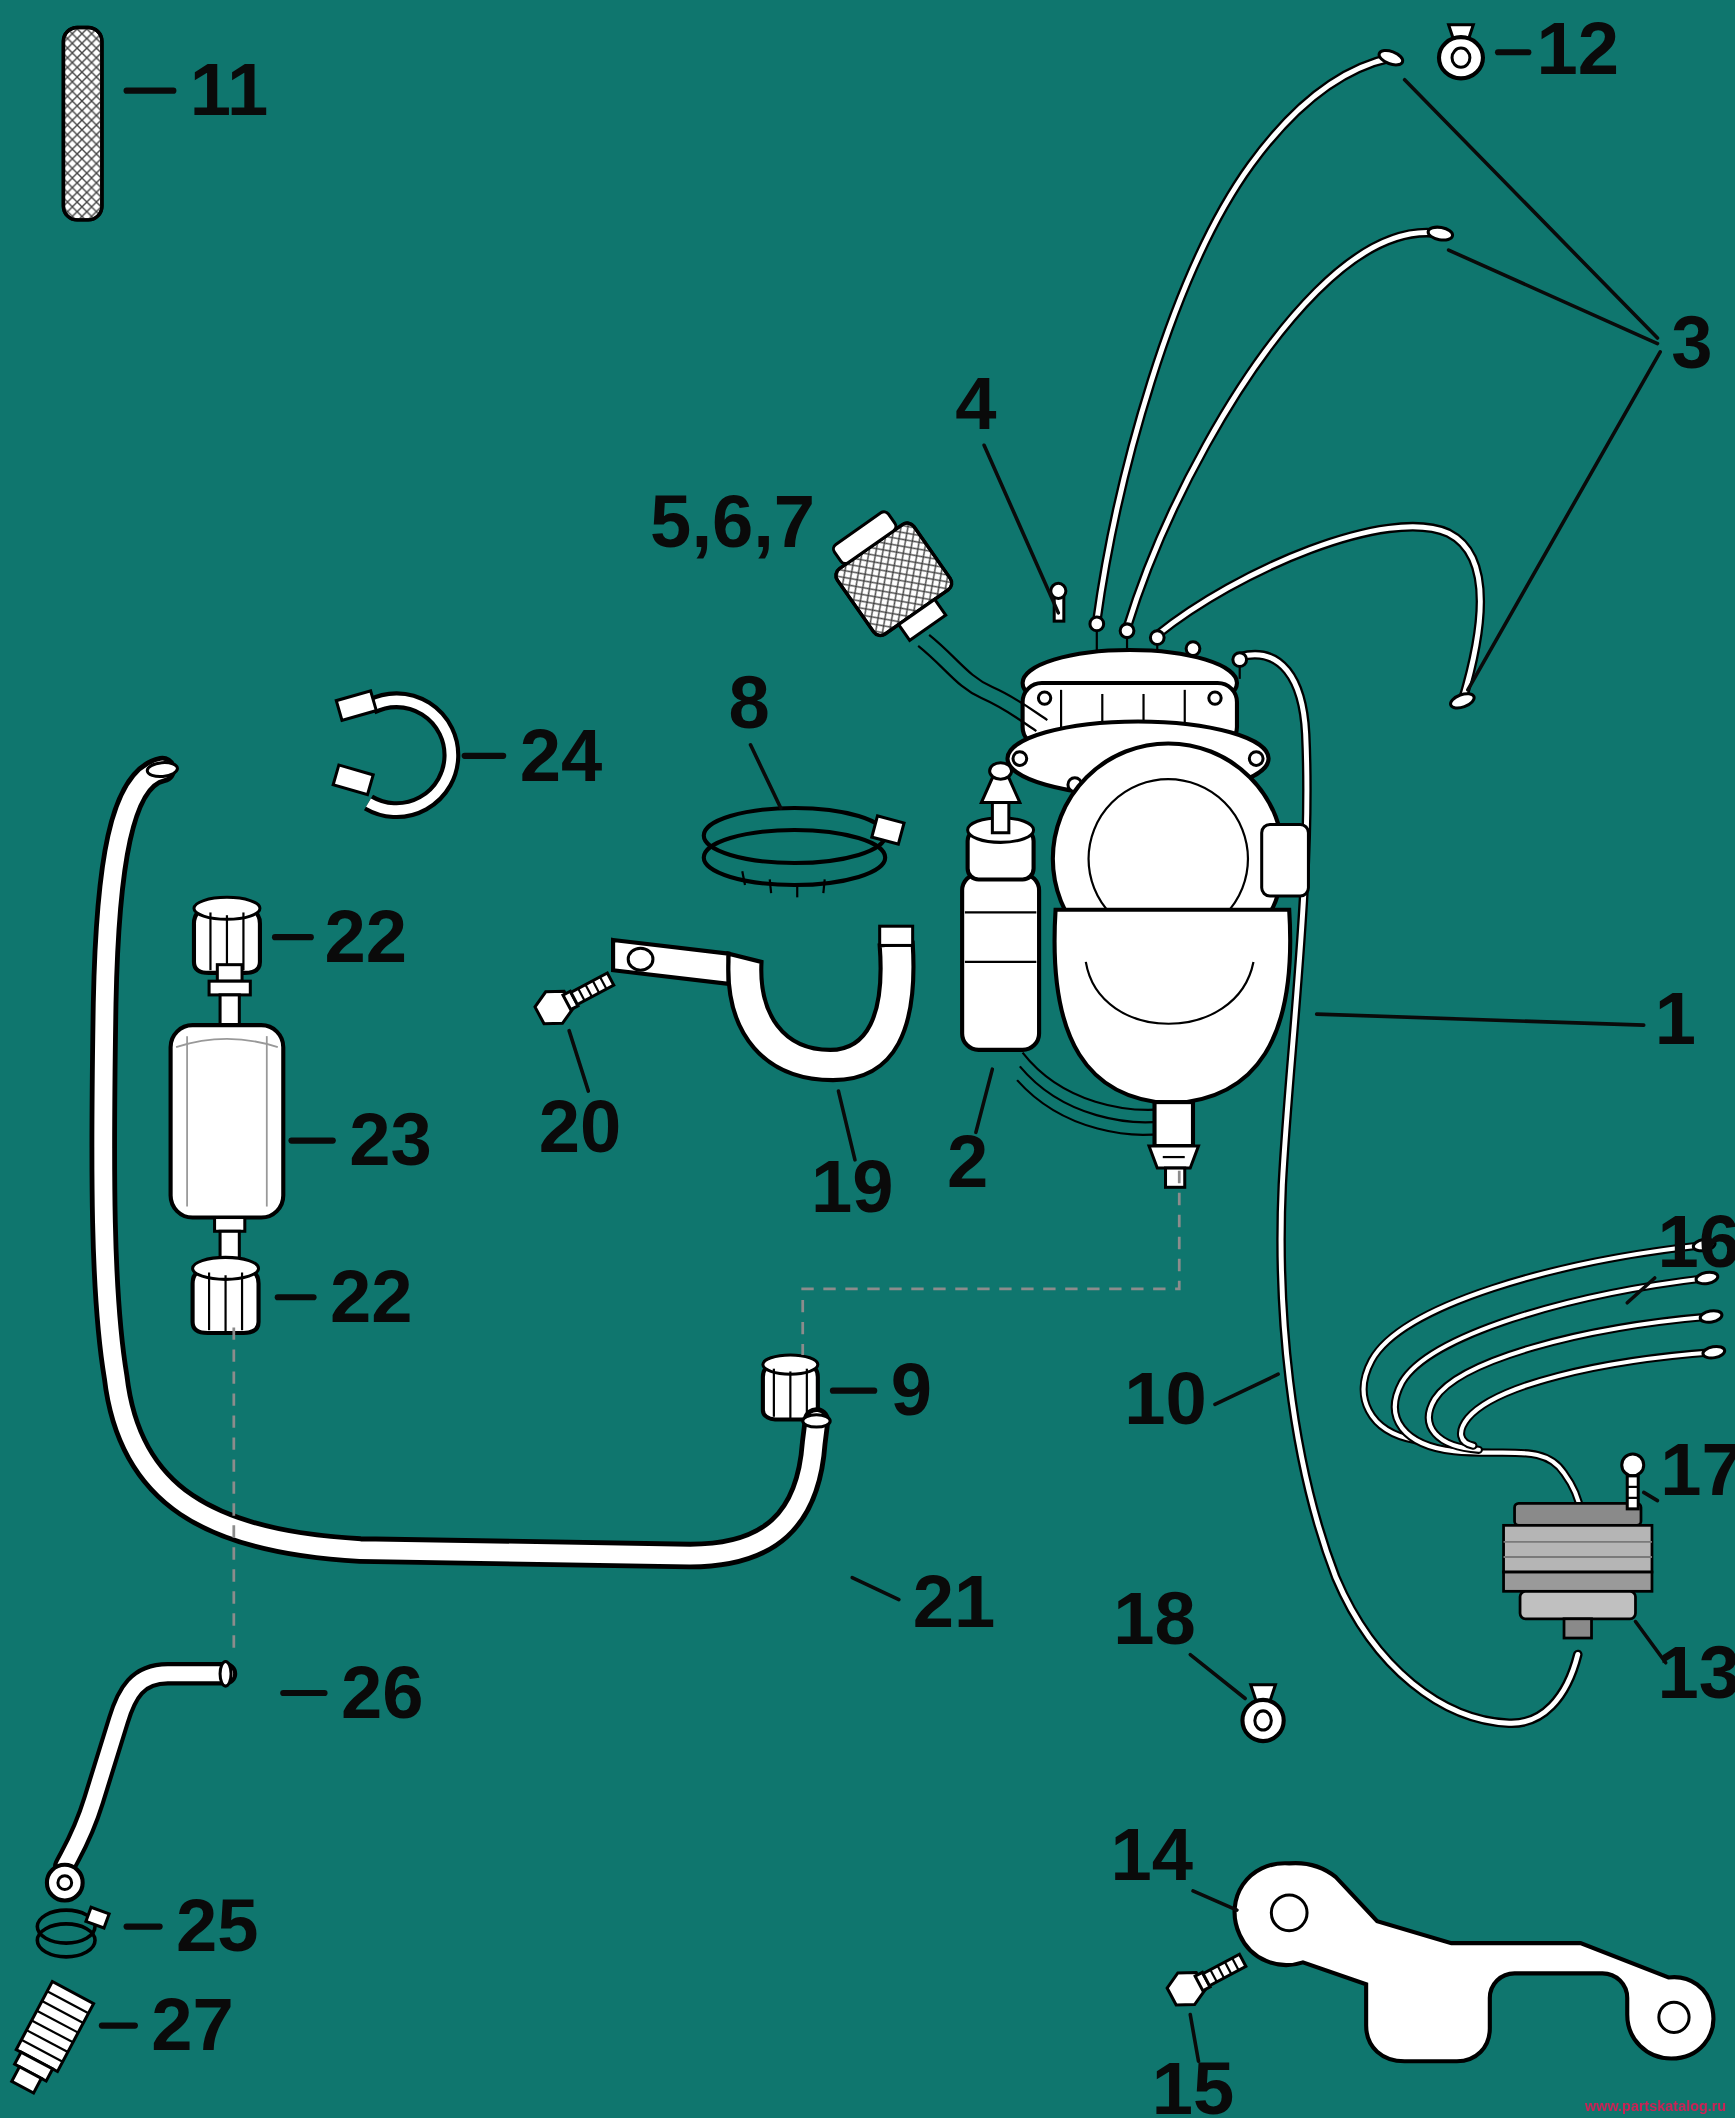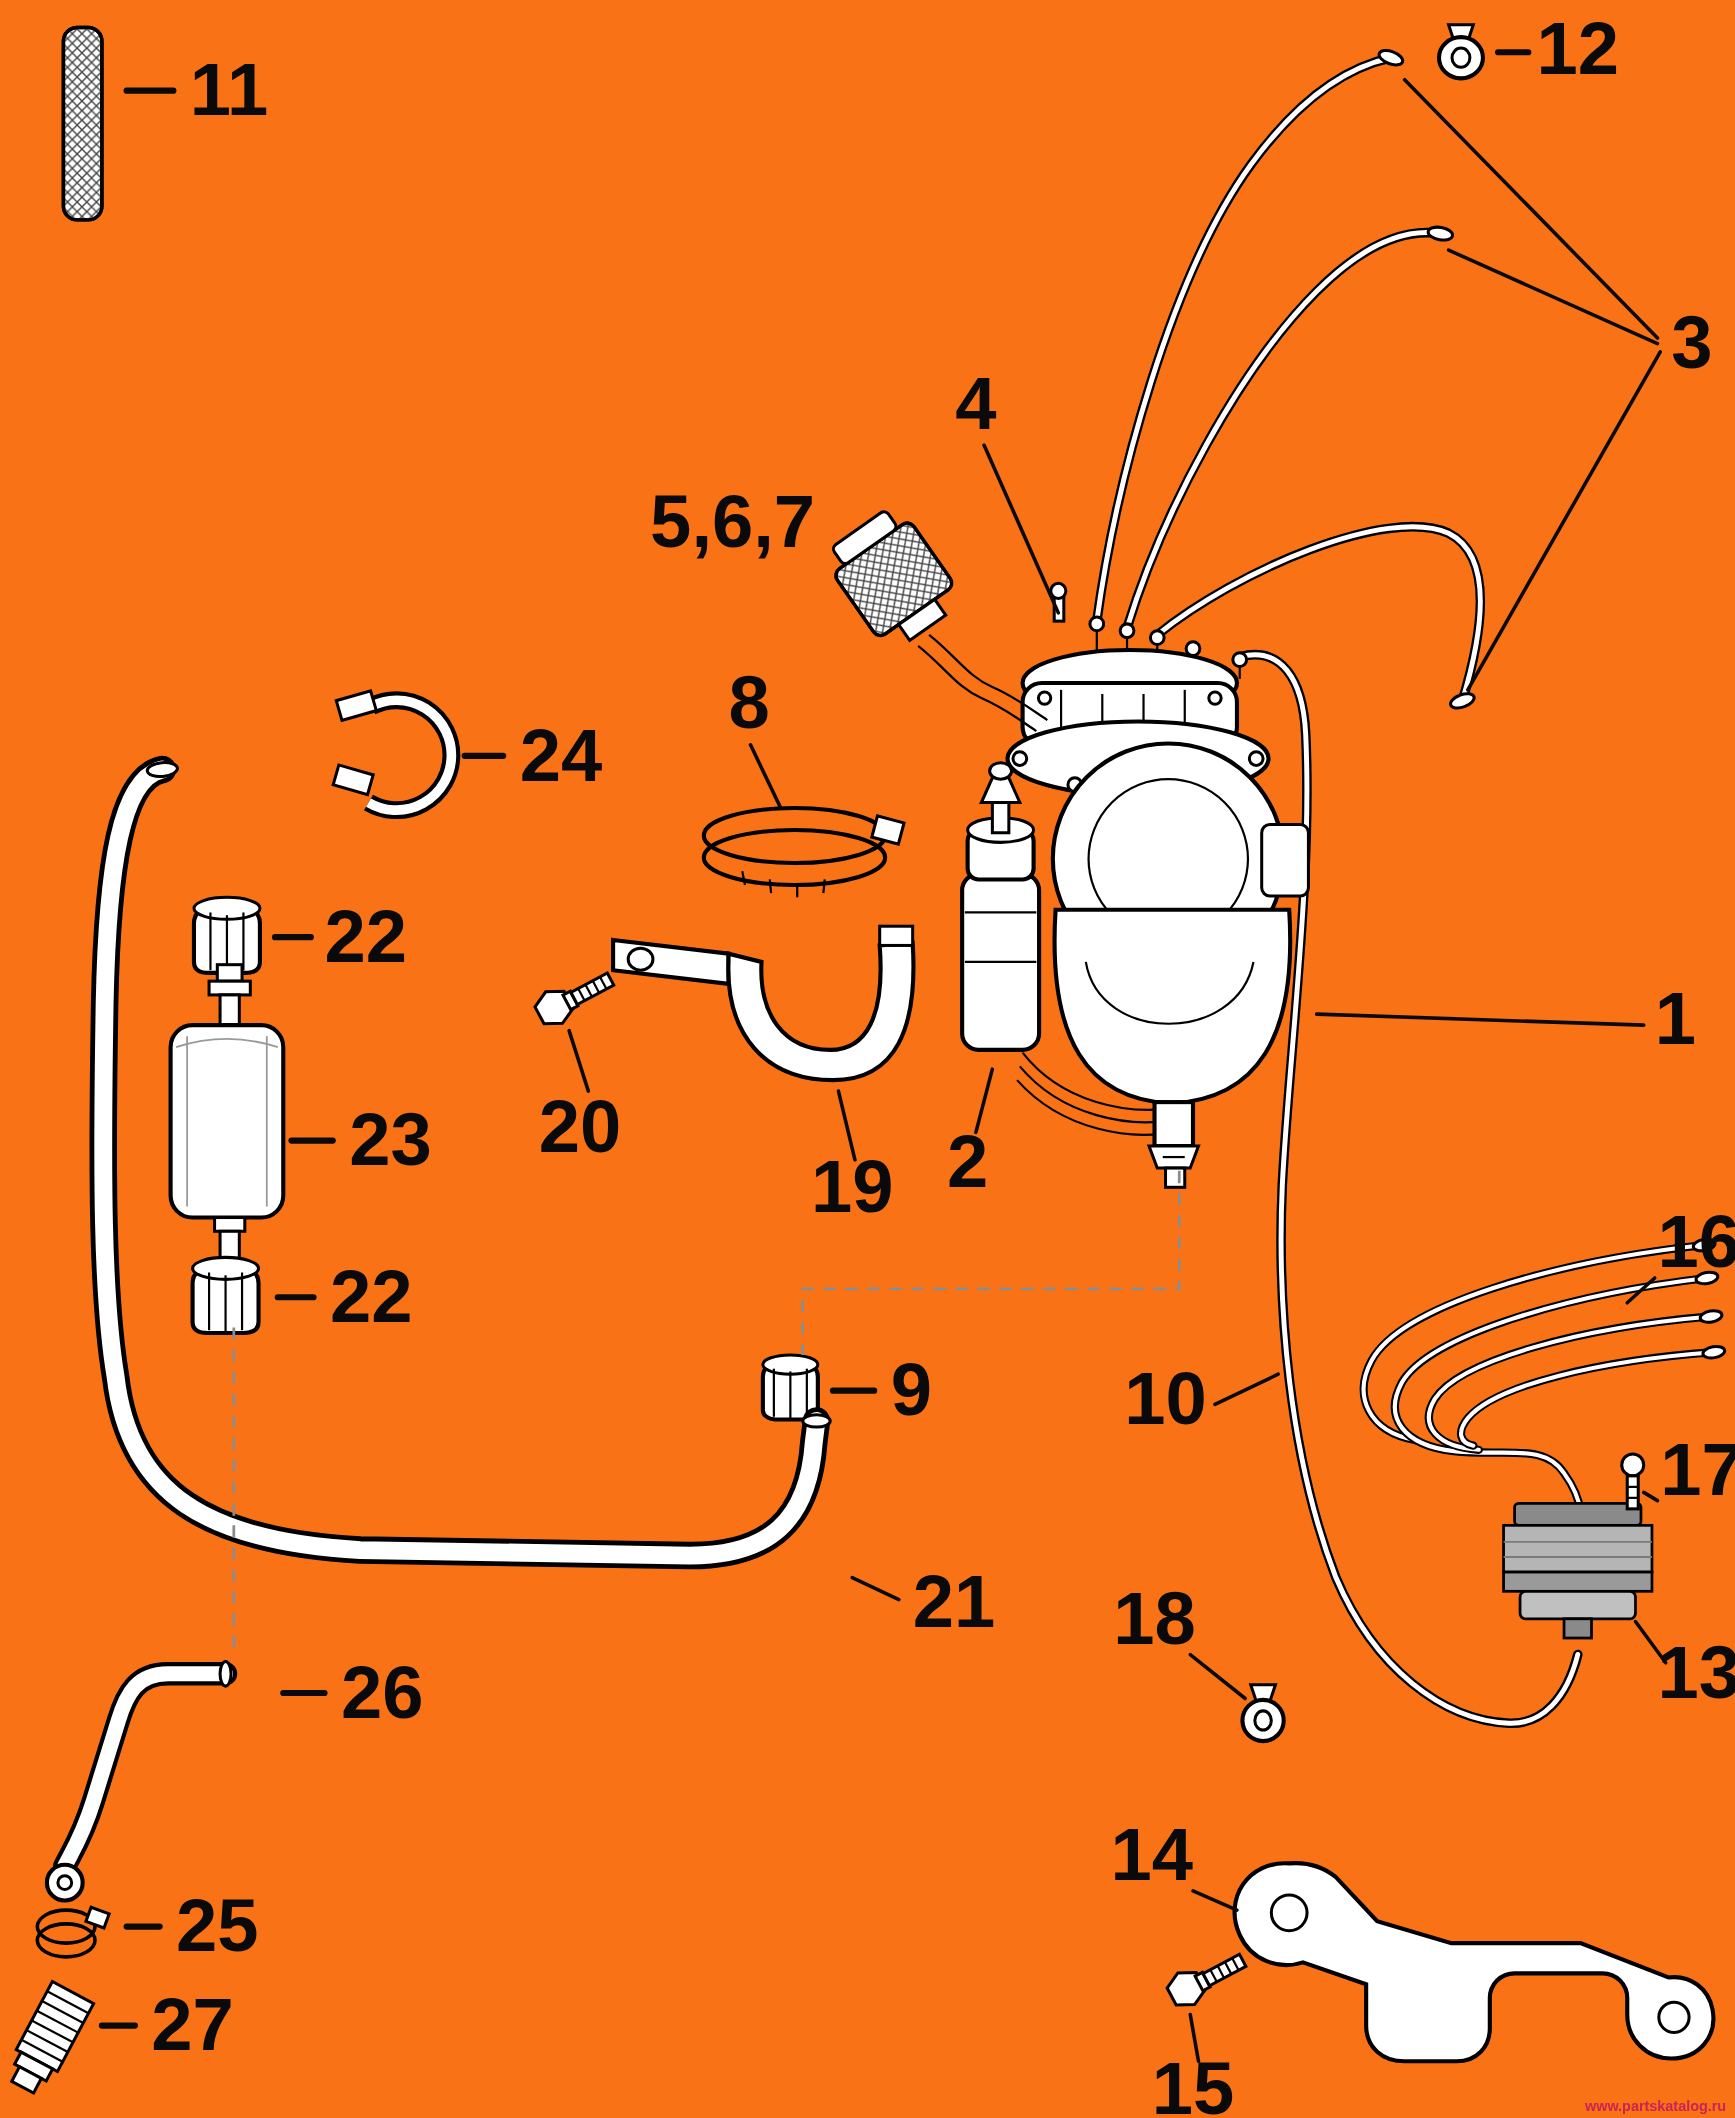--- a/index.html
+++ b/index.html
@@ -1,16 +1,16 @@
 <!DOCTYPE html>
 <html style="font-size:11px"><head>
 <meta charset="utf-8">
 <style>
   html,body{margin:0;padding:0;background:#ffffff;}
-  .page{width:1736px;height:2119px;background:#f97316;overflow:hidden;}
+  .page{width:1736px;height:2119px;background:#0f766e;overflow:hidden;}
   svg{display:block;}
   text.lbl{
     font-family:"Liberation Sans", sans-serif;
     font-weight:bold;
     font-size:54px;
     fill:#0a0a0a;
   }
   text.wm{
     font-family:"Liberation Sans", sans-serif;
     font-weight:bold;

